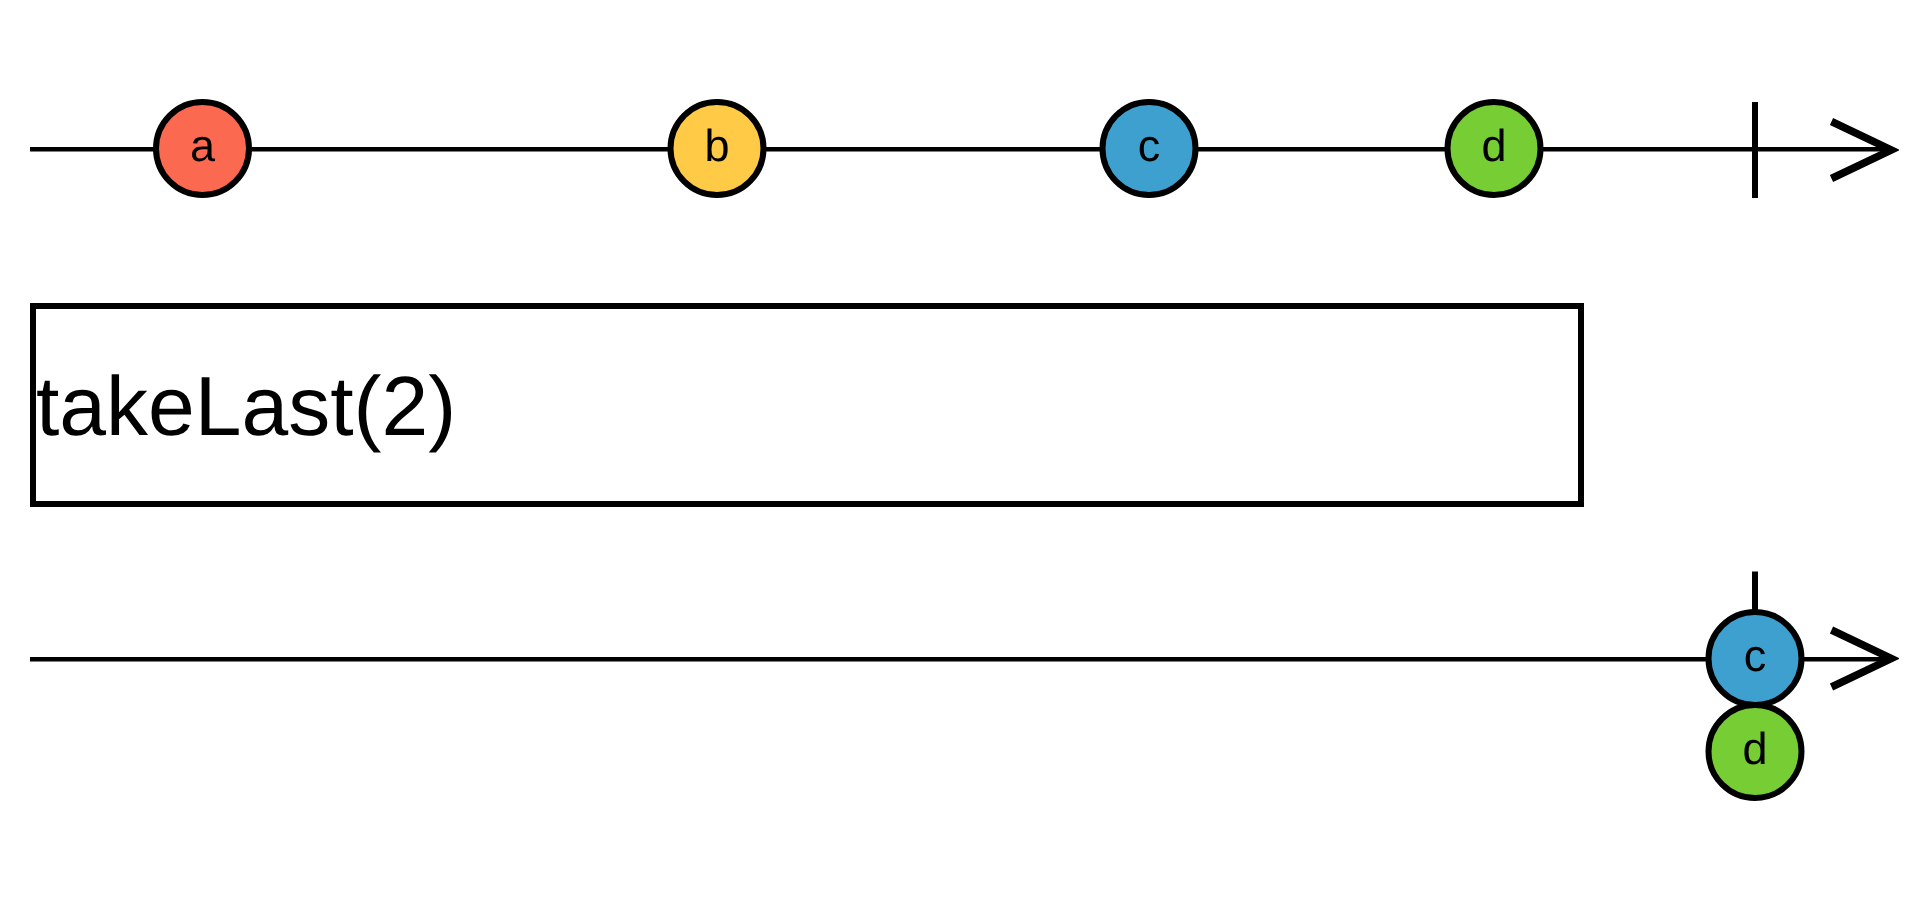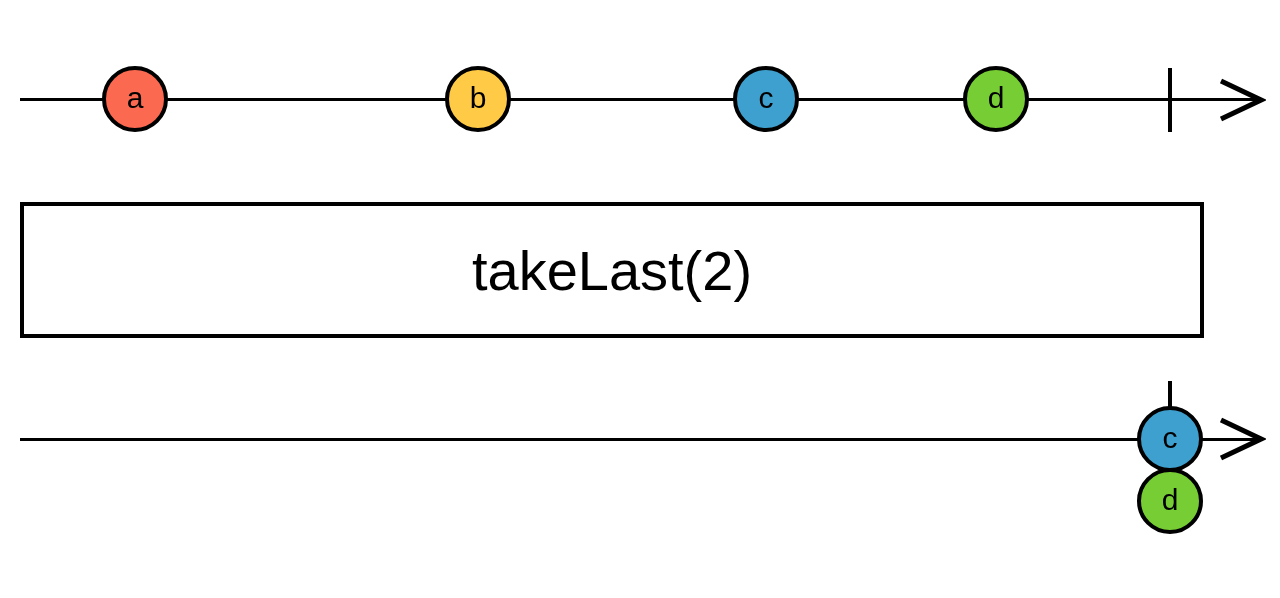--- a/index.html
+++ b/index.html
@@ -45,27 +45,27 @@
     font-size: 30px;
     line-height: 1;
     color: #000000;
     transform: translateY(-1px);
   }
   .operator-box {
     position: absolute;
     box-sizing: border-box;
     left: 20px;
     top: 202px;
-    width: 1184px;
+    width: 1036px;
     height: 136px;
     border: 4px solid #000000;
     background: #ffffff;
     display: flex;
     align-items: center;
-    justify-content: center;
+    justify-content: flex-start;
   }
   .operator-label {
     font-size: 56px;
     color: #000000;
     letter-spacing: 0px;
   }
 </style>
 </head>
 <body>
 

